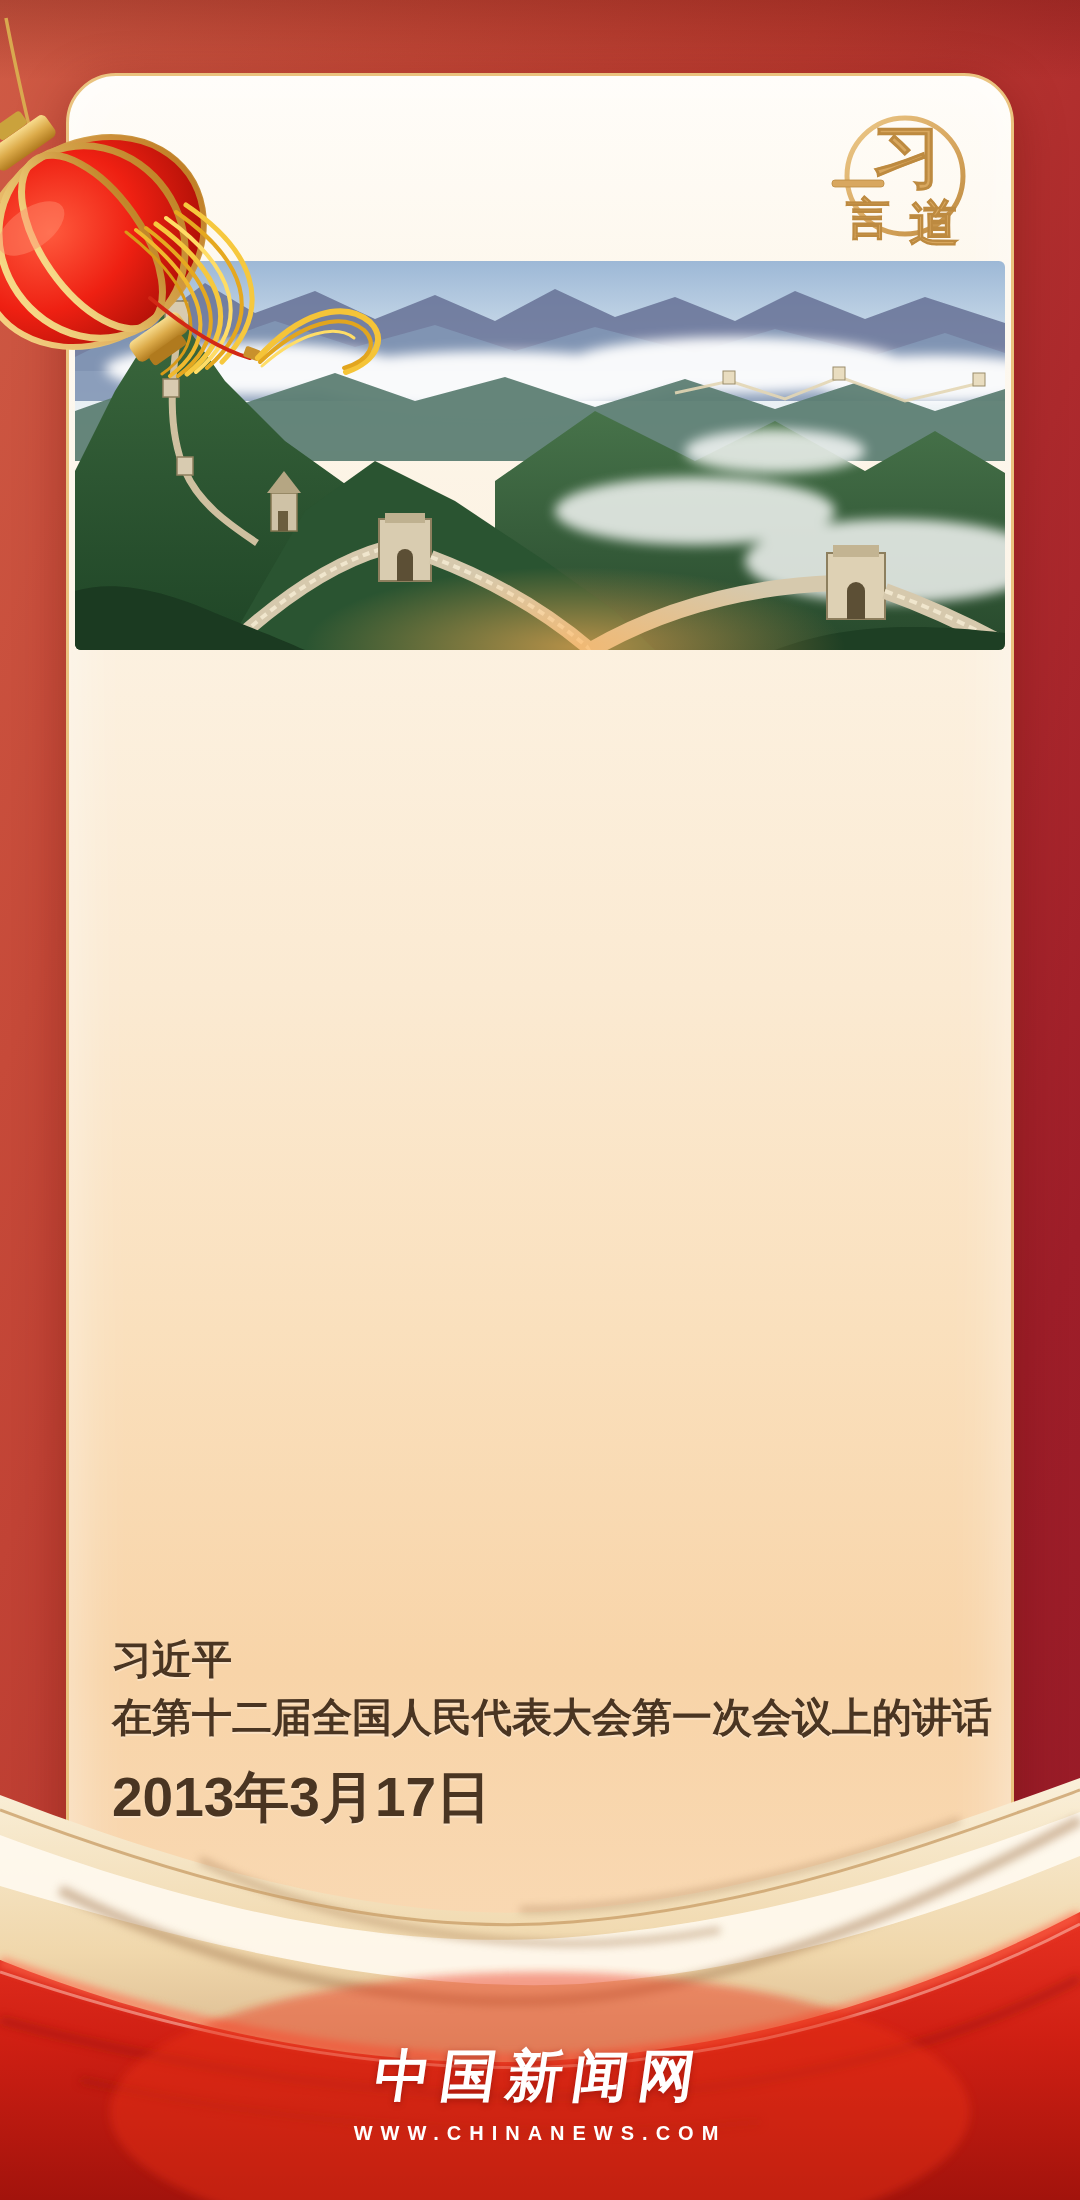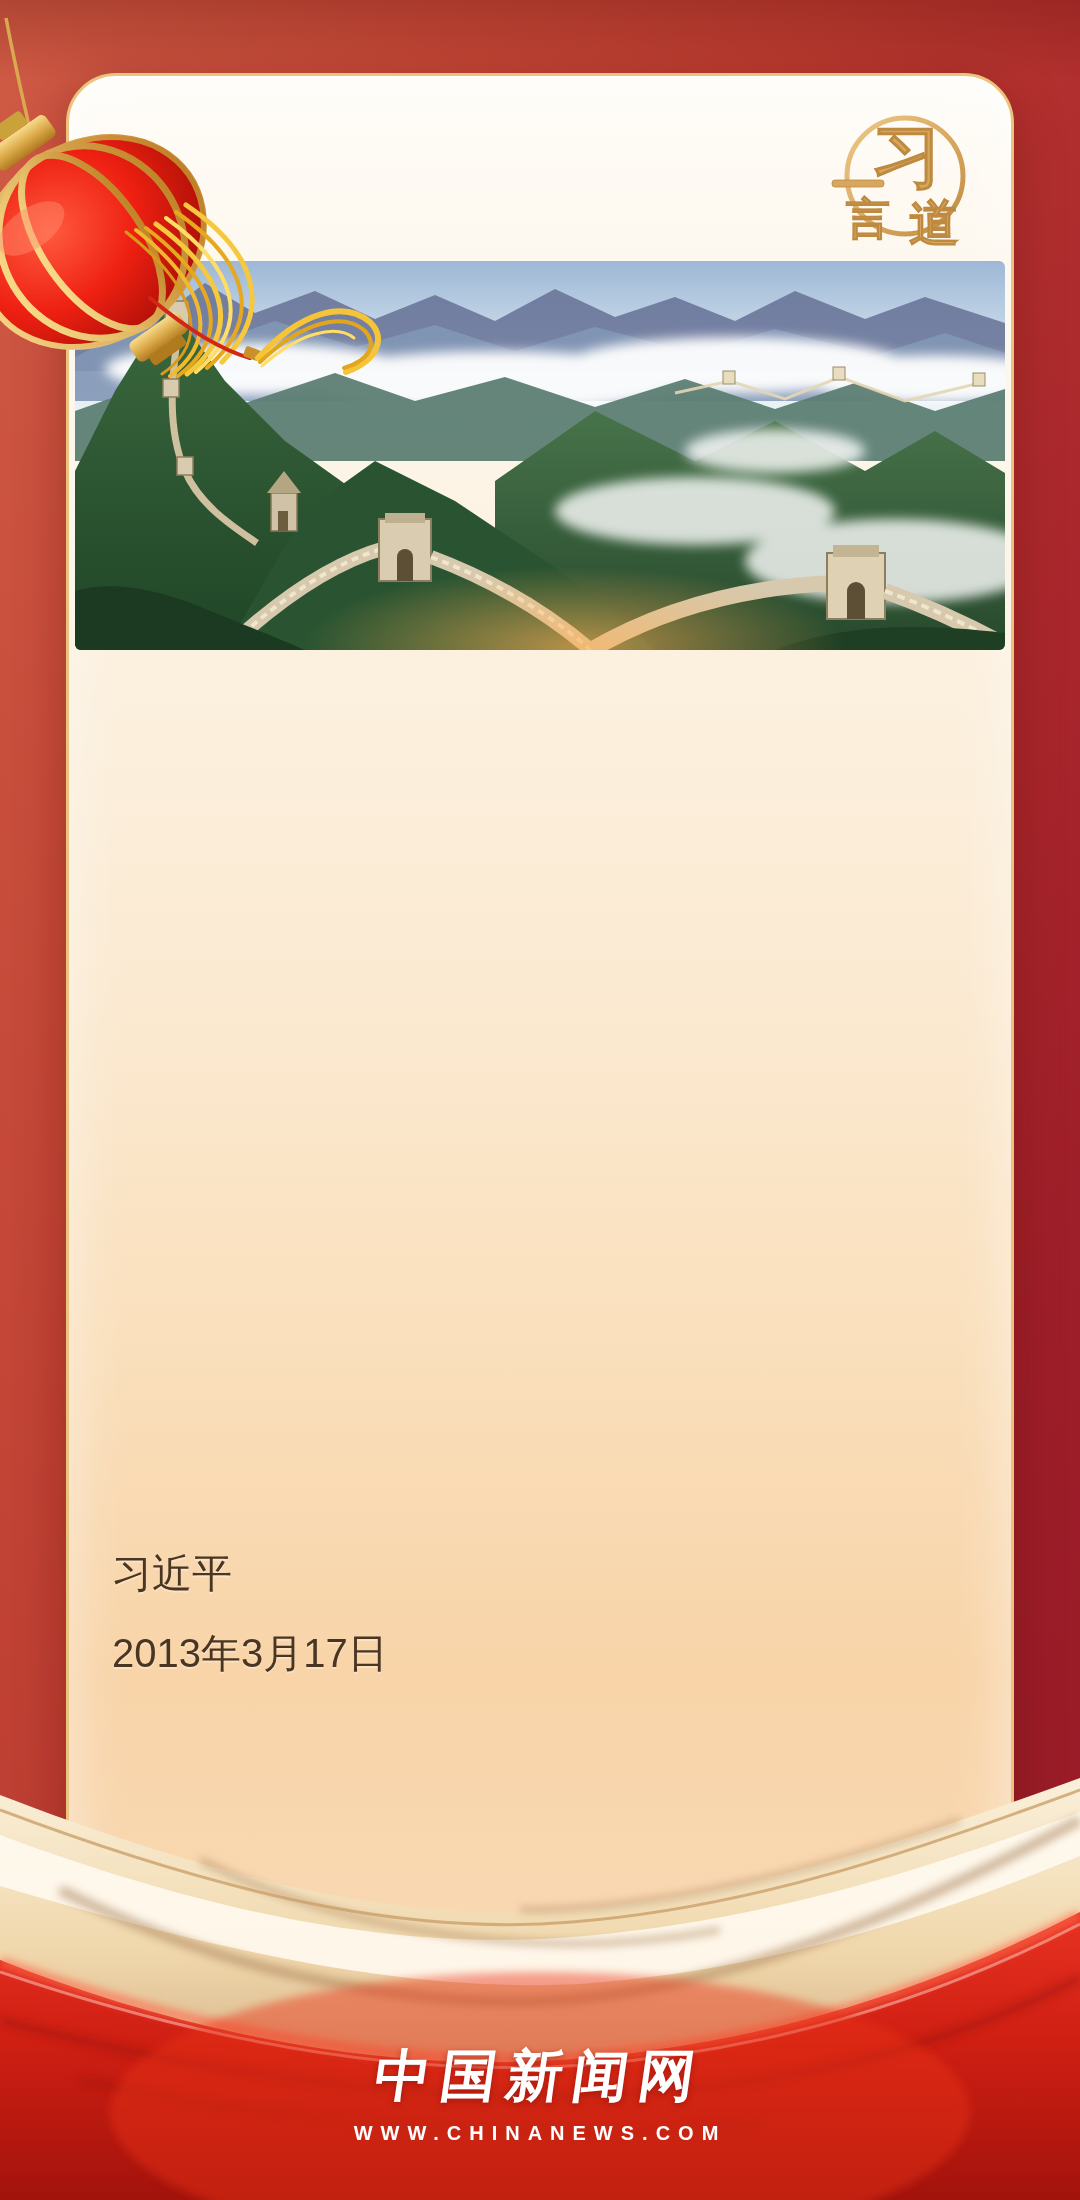--- a/index.html
+++ b/index.html
@@ -29,25 +29,25 @@
     font-family:"Liberation Serif","DejaVu Serif",serif;font-weight:bold;
     fill:#d8a75f;stroke:#bd8a40;stroke-width:.8;
   }
   .lantern{position:absolute;left:-45px;top:0;width:470px;height:445px;overflow:visible;}
   .quote{
     position:absolute;left:112px;top:845px;width:860px;
     font-size:54px;font-weight:bold;line-height:84px;color:#46331f;
     letter-spacing:1px;text-shadow:0 2px 0 rgba(255,255,255,.35);
   }
   .attribution{
-    position:absolute;left:112px;top:1544px;width:880px;color:#4a3522;
-    font-weight:normal;text-shadow:0 2px 0 rgba(255,255,255,.3);
+    position:absolute;left:112px;top:1630px;width:880px;color:#4a3522;
+    font-weight:bold;text-shadow:0 2px 0 rgba(255,255,255,.3);
   }
   .attribution .speaker,.attribution .occasion{font-size:40px;line-height:58px;}
-  .attribution .date{font-size:40px;line-height:58px;margin-top:22px;}
+  .attribution .date{font-size:55px;line-height:58px;margin-top:22px;}
   .silk{position:absolute;left:0;top:1660px;width:1080px;height:540px;}
   .footer{position:absolute;left:0;top:2040px;width:1080px;text-align:center;color:#ffffff;}
   .site-name{
     font-size:56px;font-weight:bold;letter-spacing:10px;line-height:72px;
     transform:skewX(-8deg);font-family:"Liberation Serif","DejaVu Serif",serif;
     text-shadow:0 2px 6px rgba(90,0,0,.35);
   }
   .site-url{font-size:20px;letter-spacing:8px;margin-top:10px;font-weight:bold;}
 </style>
 </head>
@@ -220,20 +220,21 @@
         </g>
       <path d="M258,358 C300,312 344,300 370,322 C386,338 378,360 346,372" stroke="#f5c438" stroke-width="6"></path>
       <path d="M260,362 C302,322 342,312 364,330 C378,344 370,360 344,368" stroke="#e2a51e" stroke-width="4"></path>
       <path d="M262,366 C300,332 336,324 354,338" stroke="#ffdd66" stroke-width="3"></path>
     </g>
   </svg>
 
 
   <div class="attribution">
     <div class="speaker">习近平</div>
+    <div class="occasion">在第十二届全国人民代表大会第一次会议上的讲话</div>
     <div class="date">2013年3月17日</div>
   </div>
 
   <svg class="silk" viewBox="0 0 1080 540" preserveAspectRatio="none">
     <defs>
       <linearGradient id="cream" x1="0" y1="0" x2="0" y2="1">
         <stop offset="0" stop-color="#faf0da"></stop>
           <stop offset=".5" stop-color="#f0d7ab"></stop>
           <stop offset="1" stop-color="#c9a279"></stop>
       </linearGradient>

